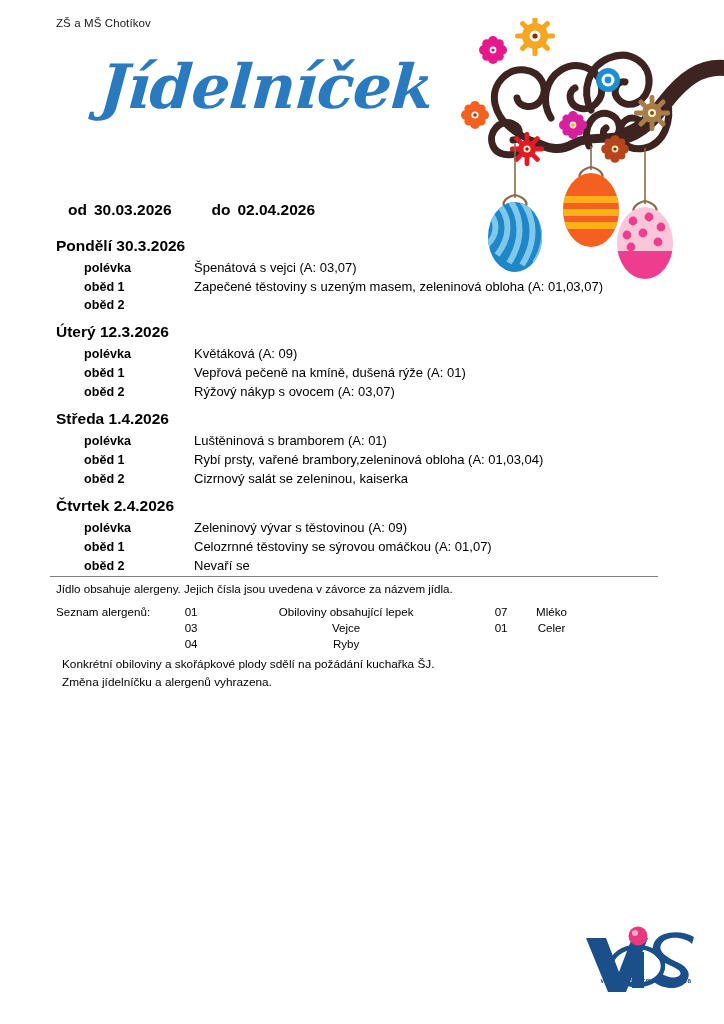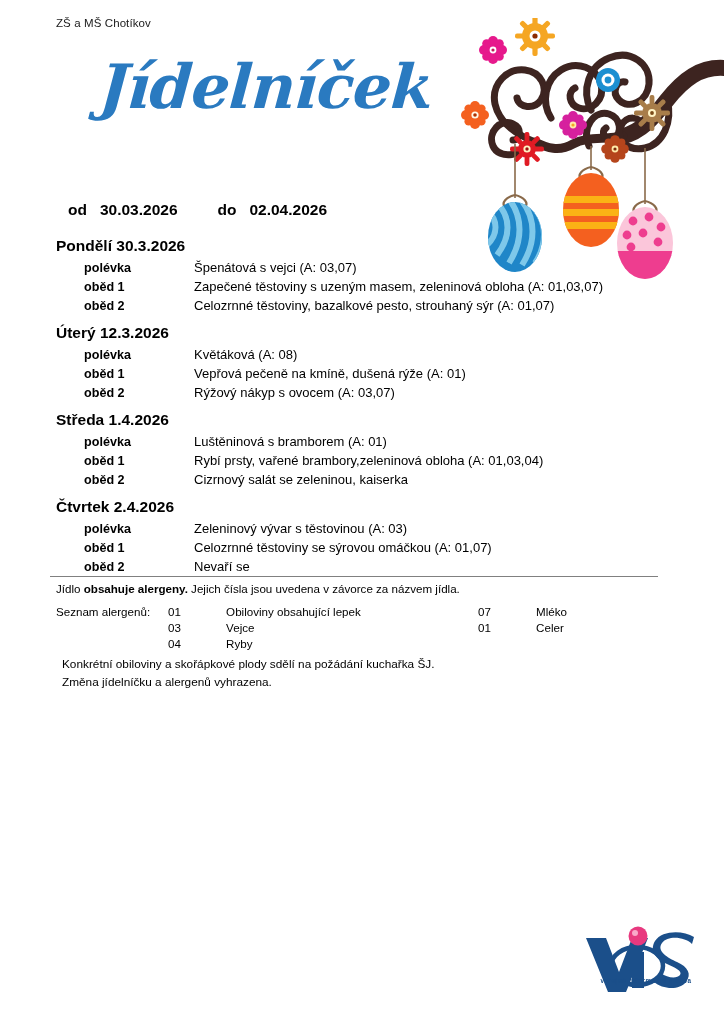--- a/index.html
+++ b/index.html
@@ -63,21 +63,21 @@
   .range {
     position: absolute;
     left: 56px;
     top: 201px;
     font-size: 15.5px;
     font-weight: 700;
     white-space: nowrap;
   }
   .range .lbl { font-weight: 700; margin-left: 12px; }
   .range .gap { display: inline-block; width: 28px; }
-  .range .val { margin-left: 13px; }
+  .range .val { margin-left: 7px; }
 
   
   .menu {
     position: absolute;
     left: 56px;
     top: 236px;
     width: 616px;
   }
 
   .day { margin-bottom: 7px; }
@@ -121,36 +121,37 @@
     background: #808080;
   }
 
   .allergen-note {
     position: absolute;
     left: 56px;
     top: 582px;
     font-size: 11.6px;
     white-space: nowrap;
   }
-  .allergen-note b { font-weight: 700; }
+  .allergen-note b { font-weight: 400; }
 
   .allergen-list {
     position: absolute;
     left: 56px;
     top: 605px;
     font-size: 11.6px;
   }
   .allergen-list table {
     border-collapse: collapse;
   }
   .allergen-list td {
     padding: 0 12px 3px 0;
     vertical-align: top;
     font-size: 11.6px;
     white-space: nowrap;
+    text-align: center;
   }
   .al-caption { padding-right: 18px !important; }
   .al-codeA   { width: 46px; }
   .al-nameA   { width: 240px; margin-top: 29px; }
   .al-codeB   { width: 46px; }
 
   .notes {
     position: absolute;
     left: 62px;
     top: 655px;
@@ -397,31 +398,30 @@
         <div class="row">
           <span class="course">polévka</span>
           <span class="dish">Špenátová s vejci  (A: 03,07)</span>
         </div>
         <div class="row">
           <span class="course">oběd 1</span>
           <span class="dish">Zapečené těstoviny s uzeným masem, zeleninová obloha  (A: 01,03,07)</span>
         </div>
         <div class="row">
           <span class="course">oběd 2</span>
-          <span class="dish">Celozrnné těstoviny, bazalkové pesto, strouhaný sýr  (A: 01,07)</span>
         </div>
       </div>
     </div>
 
     <div class="day">
       <div class="day-head">Úterý 12.3.2026</div>
       <div class="rows">
         <div class="row">
           <span class="course">polévka</span>
-          <span class="dish">Květáková  (A: 08)</span>
+          <span class="dish">Květáková  (A: 09)</span>
         </div>
         <div class="row">
           <span class="course">oběd 1</span>
           <span class="dish">Vepřová pečeně na kmíně, dušená rýže  (A: 01)</span>
         </div>
         <div class="row">
           <span class="course">oběd 2</span>
           <span class="dish">Rýžový nákyp s ovocem  (A: 03,07)</span>
         </div>
       </div>
@@ -443,21 +443,21 @@
           <span class="dish">Cizrnový salát se zeleninou, kaiserka</span>
         </div>
       </div>
     </div>
 
     <div class="day">
       <div class="day-head">Čtvrtek 2.4.2026</div>
       <div class="rows">
         <div class="row">
           <span class="course">polévka</span>
-          <span class="dish">Zeleninový vývar s těstovinou  (A: 03)</span>
+          <span class="dish">Zeleninový vývar s těstovinou  (A: 09)</span>
         </div>
         <div class="row">
           <span class="course">oběd 1</span>
           <span class="dish">Celozrnné těstoviny se sýrovou omáčkou  (A: 01,07)</span>
         </div>
         <div class="row">
           <span class="course">oběd 2</span>
           <span class="dish">Nevaří se</span>
         </div>
       </div>

